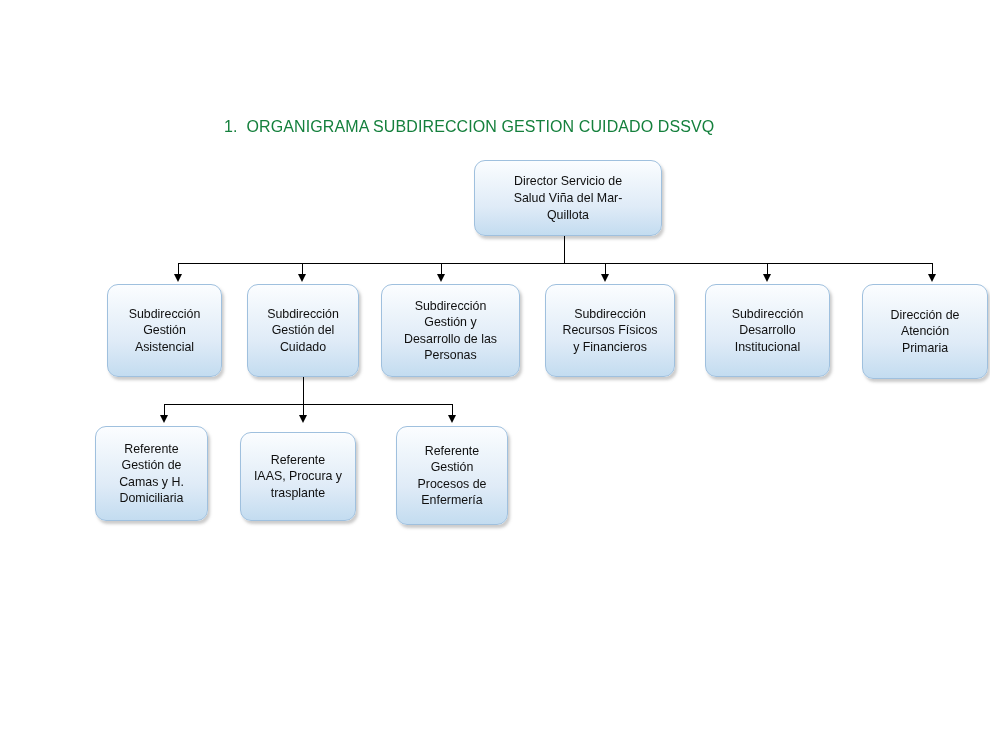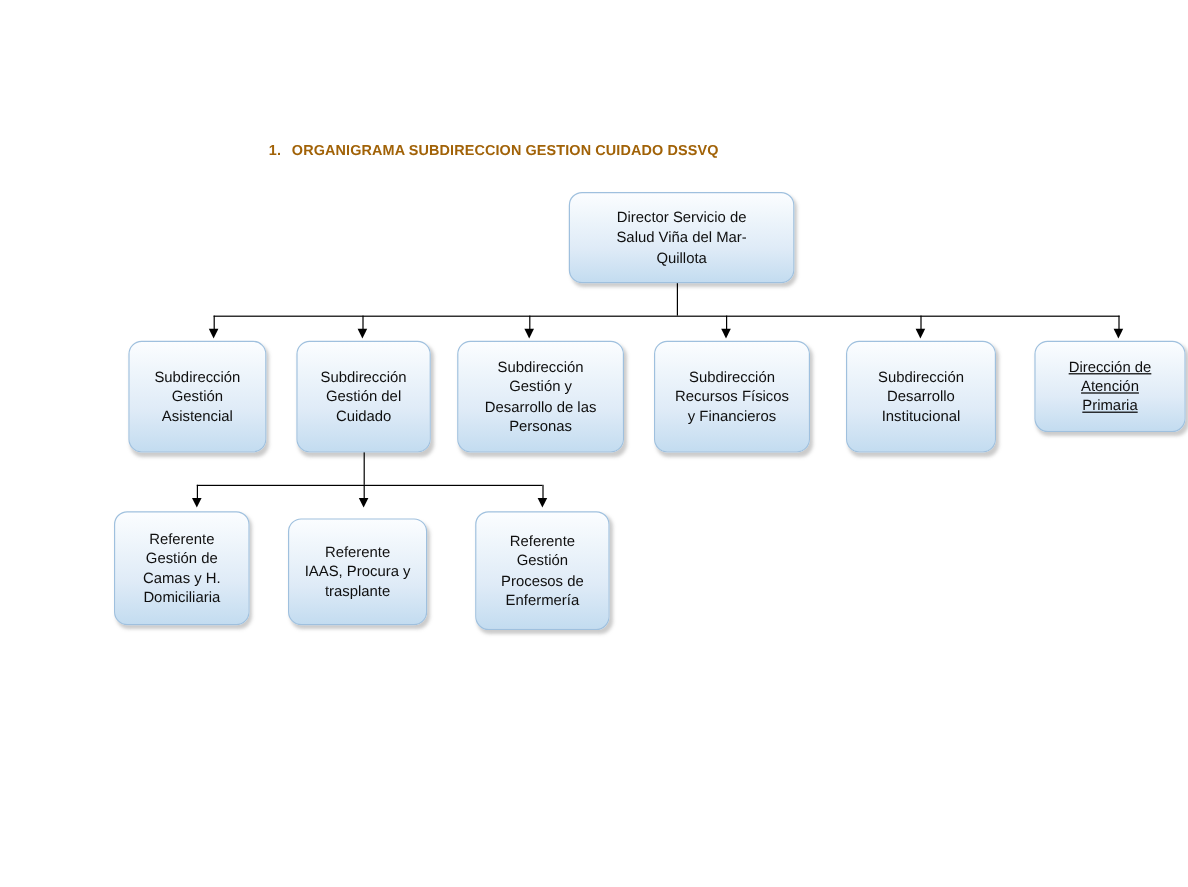--- a/index.html
+++ b/index.html
@@ -17,24 +17,24 @@
   #canvas {
     position: relative;
     width: 990px;
     height: 739px;
     background: #ffffff;
   }
   .chart-title {
     position: absolute;
     left: 224px;
     top: 118px;
-    font-size: 12px;
-    font-weight: bold;
+    font-size: 16px;
+    font-weight: normal;
     letter-spacing: 0.1px;
-    color: #a16207;
+    color: #15803d;
     white-space: nowrap;
   }
   .chart-title .num {
     margin-right: 9px;
   }
 
   
   .node {
     position: absolute;
     box-sizing: border-box;
@@ -137,21 +137,21 @@
 Recursos Físicos
 y Financieros</span>
   </div>
 
   <div class="node" style="left:705px; top:284px; width:125px; height:93px;">
     <span class="label">Subdirección
 Desarrollo
 Institucional</span>
   </div>
 
-  <div class="node" style="left:862px; top:284px; width:126px; height:76px;text-decoration:underline;">
+  <div class="node" style="left:862px; top:284px; width:126px; height:95px;">
     <span class="label">Dirección de
 Atención
 Primaria</span>
   </div>
 
   <div class="vline" style="left:303px; top:377px; height:27px;"></div>
 
   <div class="hline" style="left:164px; top:404px; width:288px;"></div>
 
   <div class="vline" style="left:164px; top:404px; height:13px;"></div>

